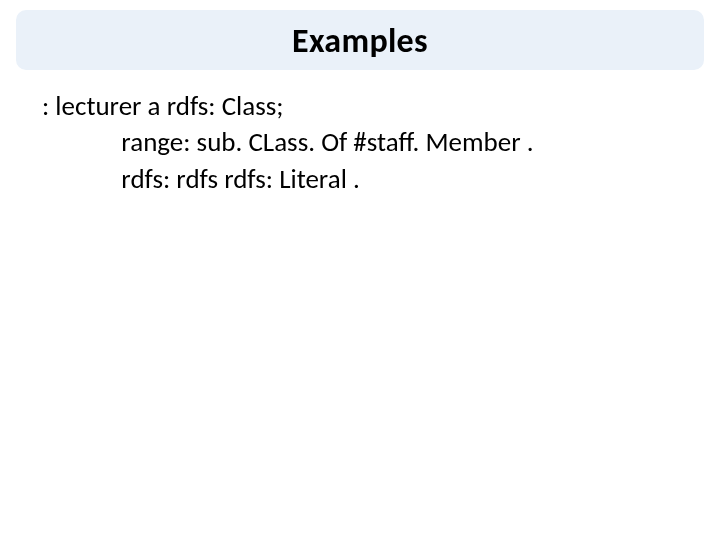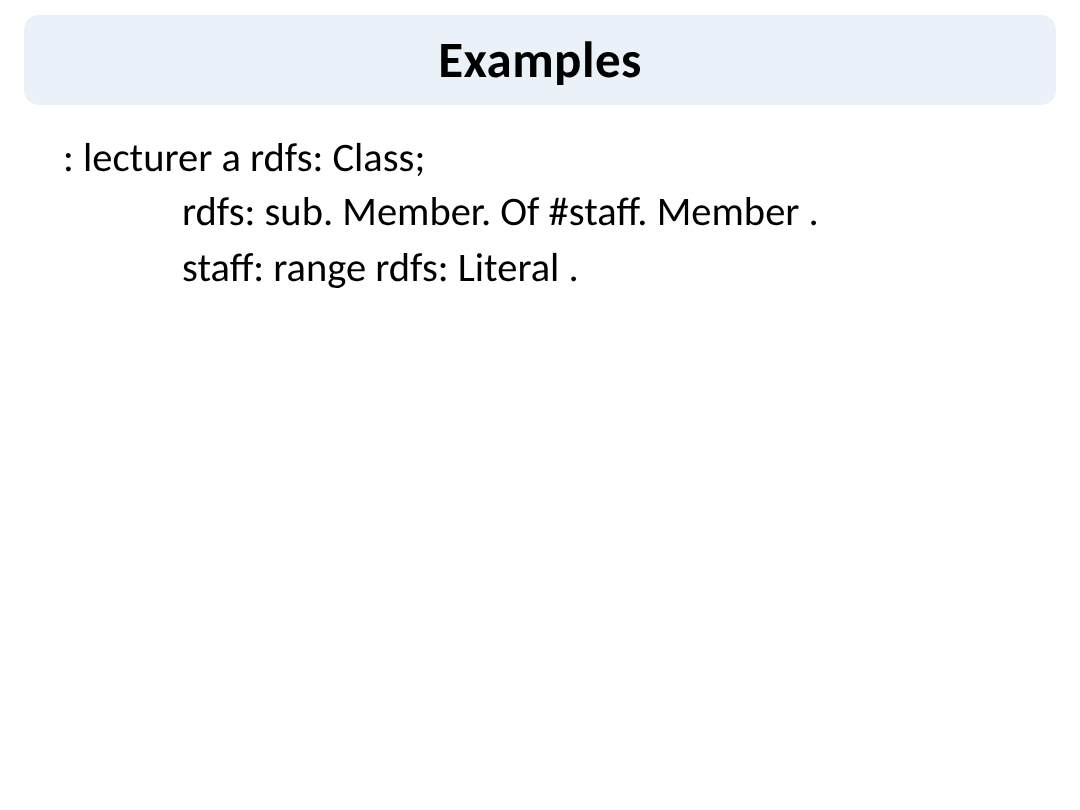--- a/index.html
+++ b/index.html
@@ -52,18 +52,18 @@
 <body>
 
 <div class="slide">
 
   <div class="title-box">
     <div class="title-text">Examples</div>
   </div>
 
   <div class="content">
     <div class="line">: lecturer a rdfs: Class;</div>
-    <div class="line">             rdfs: sub. Member. Of #staff. Member .</div>
+    <div class="line">             range: sub. CLass. Of #staff. Member .</div>
     <div class="line"></div>
-    <div class="line">             staff: range rdfs: Literal .</div>
+    <div class="line">             rdfs: rdfs rdfs: Literal .</div>
   </div>
 
 </div>
 
 </body></html>

